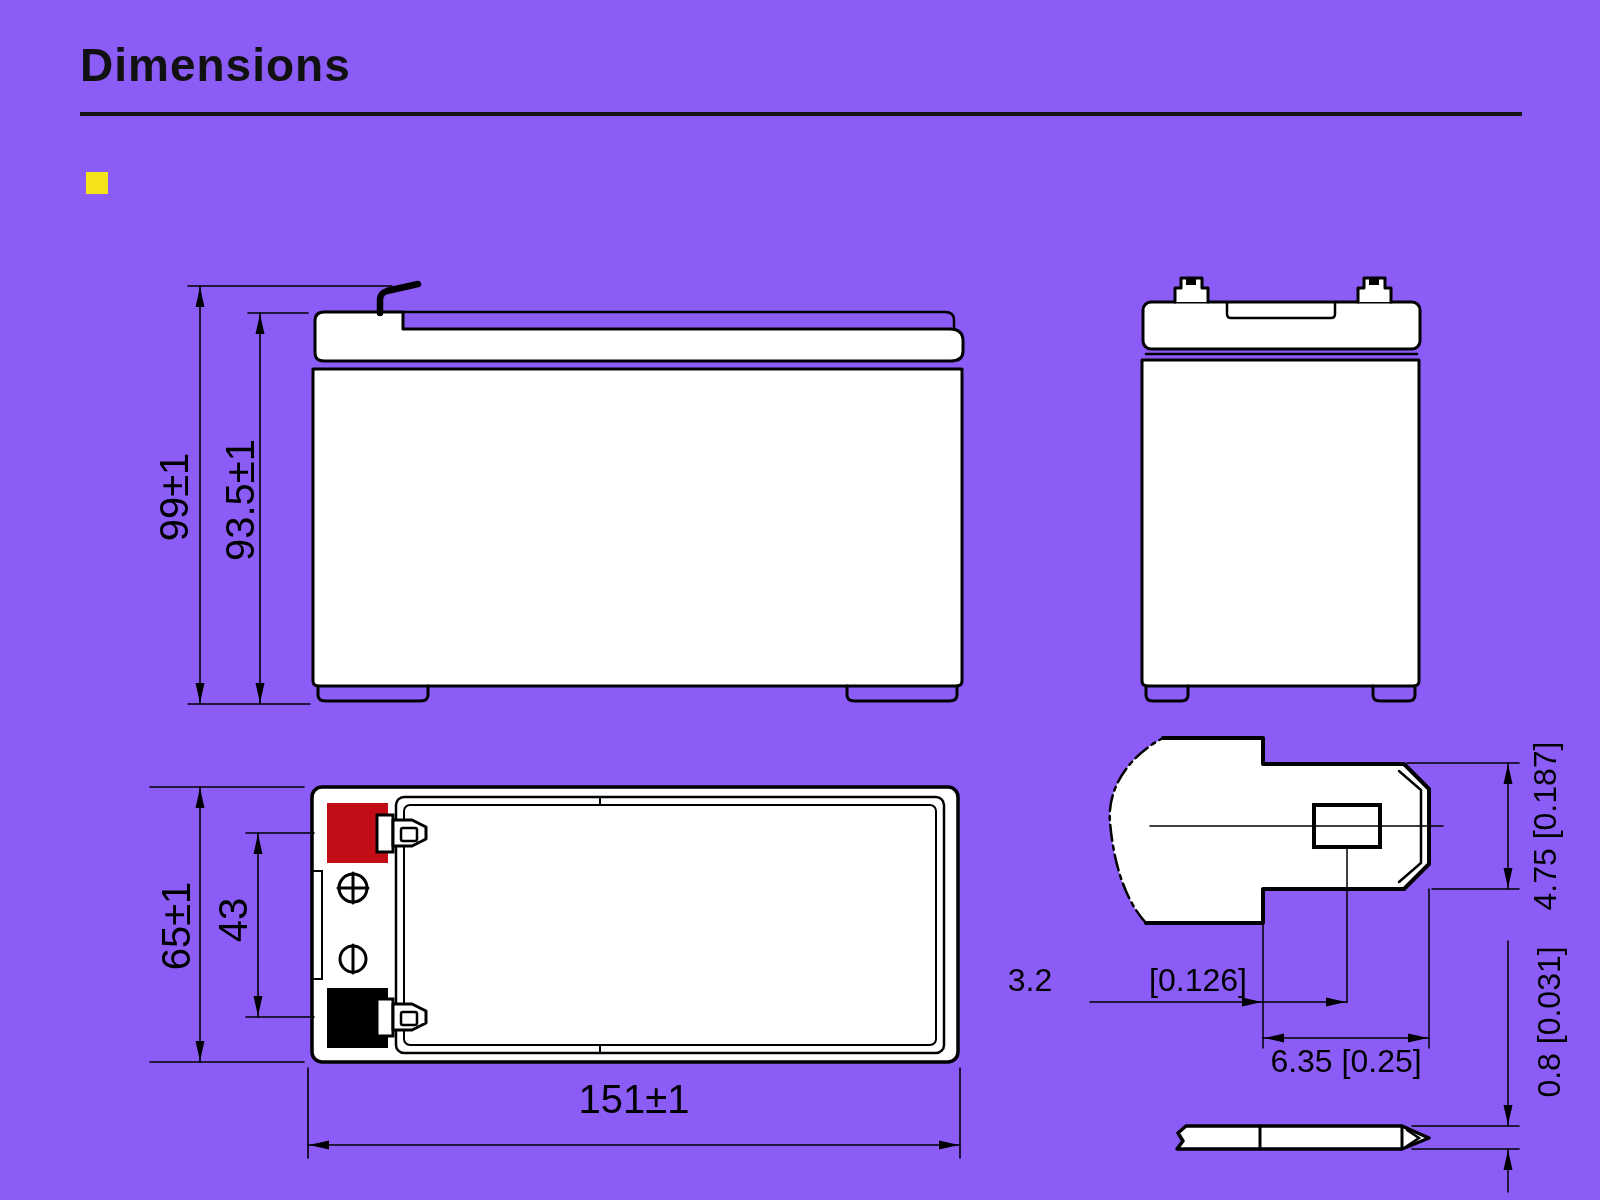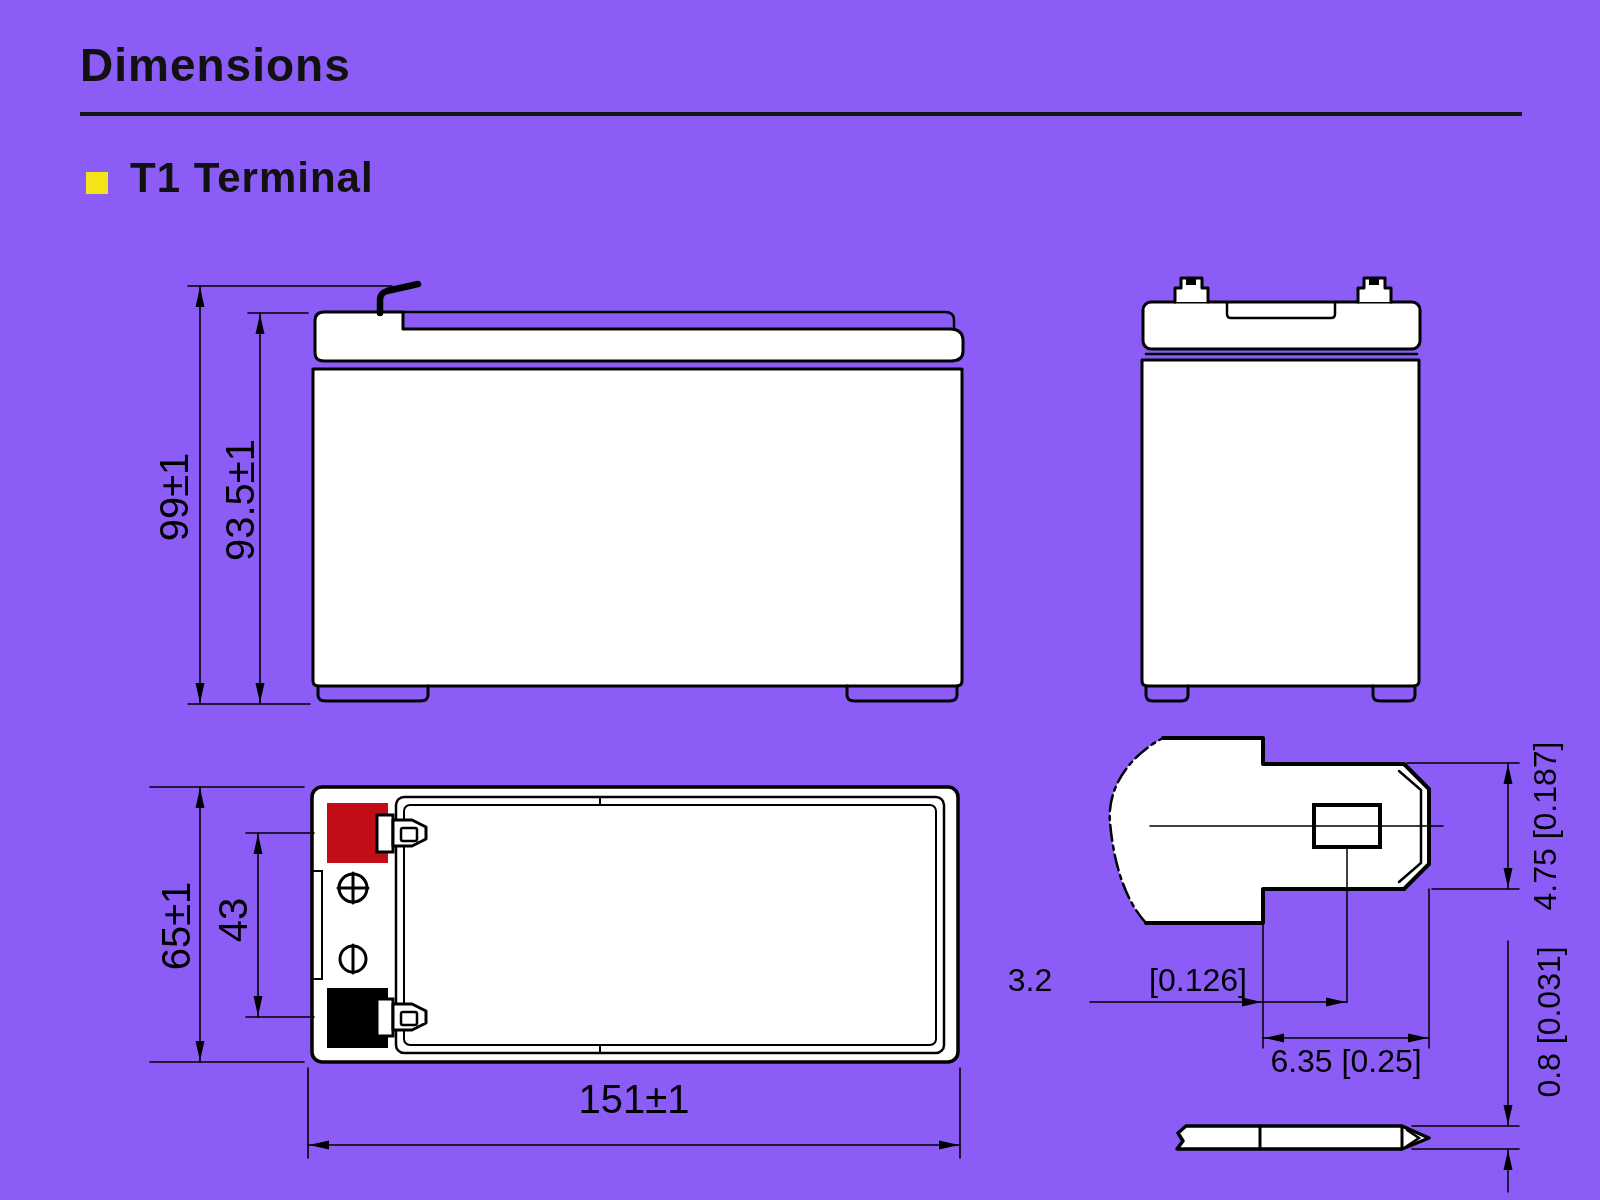--- a/index.html
+++ b/index.html
@@ -21,21 +21,20 @@
 <body>
 
 <div class="page">
 
   <h1>Dimensions</h1>
   <div class="rule"></div>
 
   <svg class="bullet" width="22" height="22">
     <rect width="22" height="22" fill="#f5e31a"></rect>
   </svg>
-  <h2>T1 Terminal</h2>
 
   <svg class="drawing" width="1600" height="1200" viewBox="0 0 1600 1200" stroke-linecap="round">
 
     <g stroke="#000" fill="none">
 
       <line x1="188" y1="286" x2="392" y2="286" stroke-width="1.6"></line>
       <line x1="188" y1="704" x2="310" y2="704" stroke-width="1.6"></line>
       <line x1="200" y1="286" x2="200" y2="704" stroke-width="1.6"></line>
       <polygon points="200,287 195.5,307 204.5,307" fill="#000" stroke="none"></polygon>
       <polygon points="200,703 195.5,683 204.5,683" fill="#000" stroke="none"></polygon>

